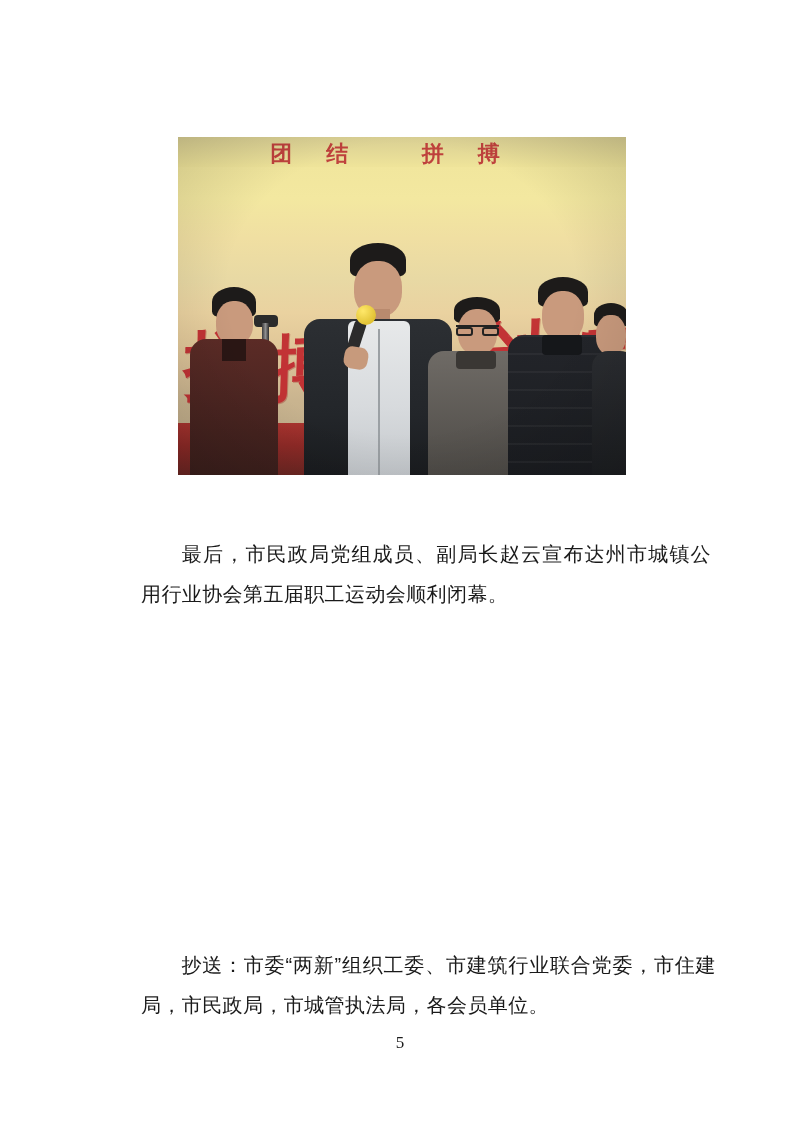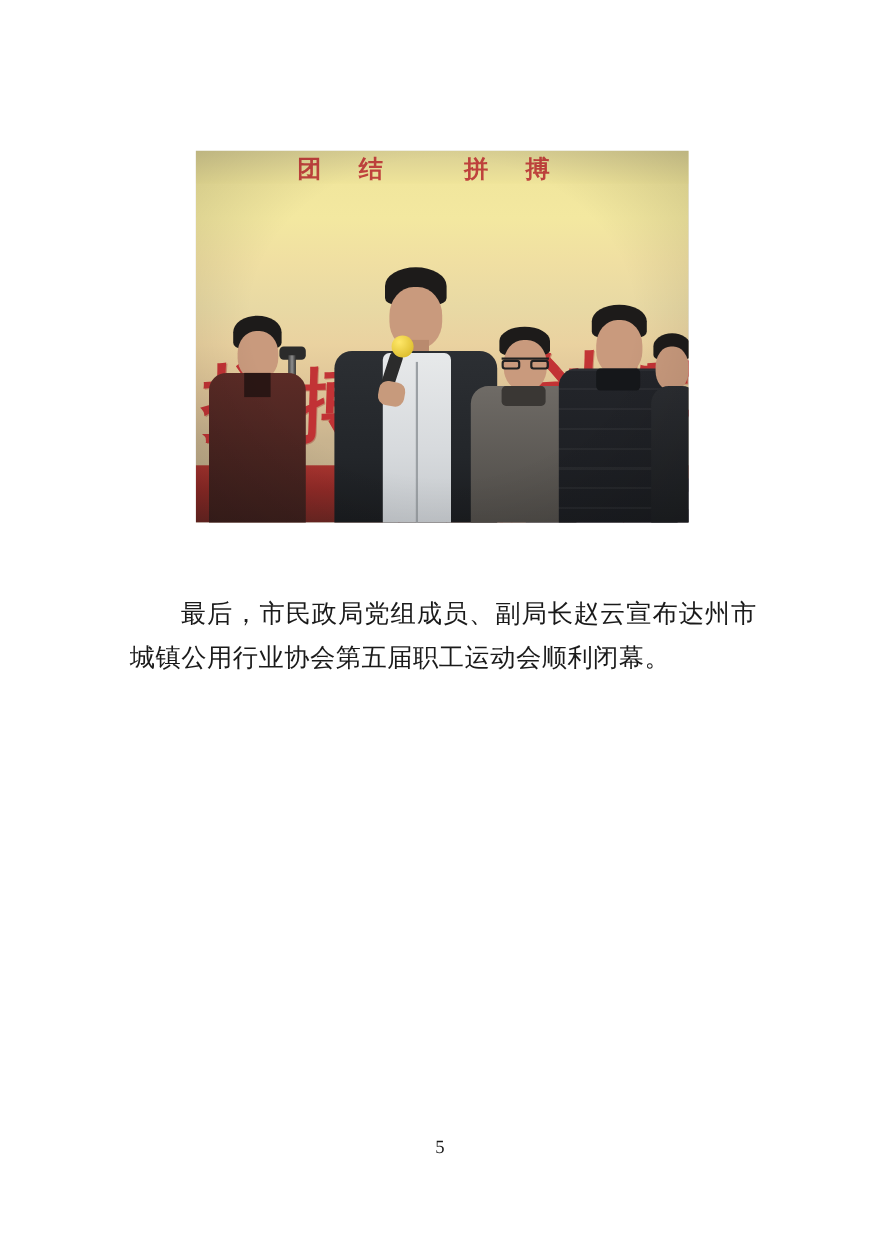--- a/index.html
+++ b/index.html
@@ -217,26 +217,27 @@
   
   .photo-overlay {
     position: absolute; inset: 0;
     background: radial-gradient(ellipse at 50% 45%, rgba(0,0,0,0) 55%, rgba(0,0,0,0.16) 100%);
     pointer-events: none;
   }
 
   
   .para {
     position: absolute;
-    font-size: 23px;
+    font-size: 20px;
     line-height: 40px;
     color: #1a1a1a;
     letter-spacing: 0.4px;
     text-align: justify;
     font-family: Liberation Sans, sans-serif;
+    margin-left: 23px;
   }
   .para .indent { display: inline-block; width: 2em; }
 
   .para-main { left: 118px; top: 514px; width: 570px; }
   .para-cc   { left: 118px; top: 925px; width: 575px; }
 
   .page-number {
     position: absolute;
     left: 0; top: 1033px; width: 100%;
     text-align: center;
@@ -311,16 +312,17 @@
         <div class="head"></div>
         <div class="body"></div>
       </div>
 
       <div class="photo-overlay"></div>
     </div>
   </div>
 
   <p class="para para-main"><span class="indent"></span><span>最后，市民政局党组成员、副局长赵云宣布达州市城镇公用行业协会第五届职工运动会顺利闭幕。</span></p>
 
+  <p class="para para-cc"><span class="indent"></span><span>抄送：市委“两新”组织工委、市建筑行业联合党委，市住建局，市民政局，市城管执法局，各会员单位。</span></p>
 
   <div class="page-number">5</div>
 
 </div>
 
 </body></html>

